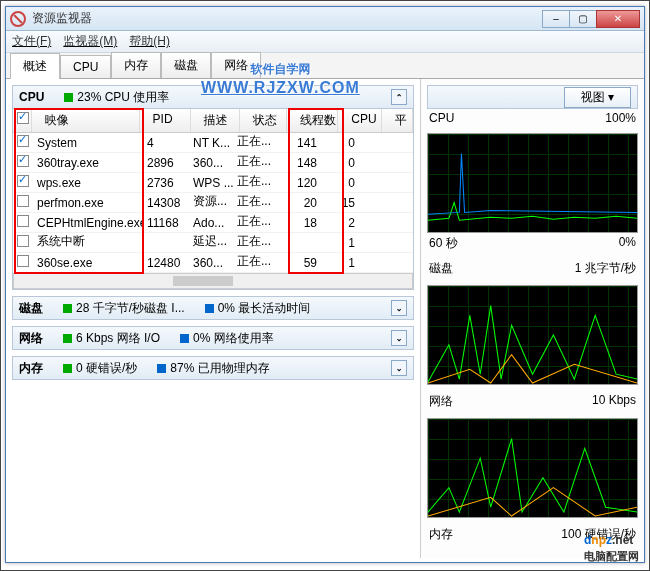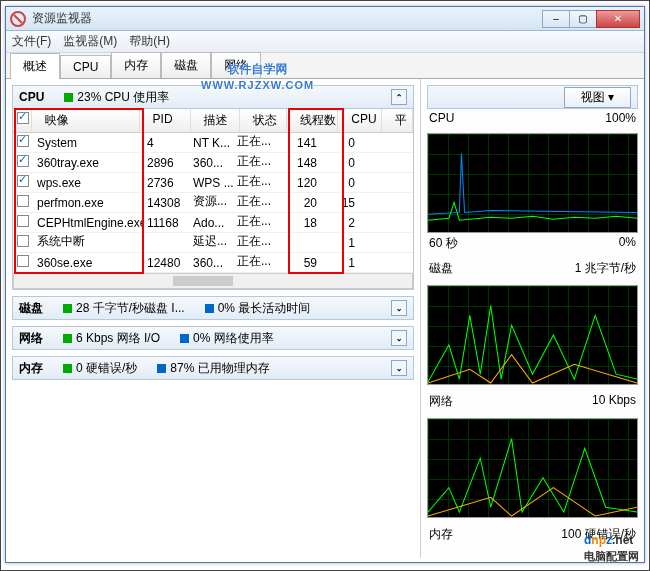--- a/index.html
+++ b/index.html
@@ -4,21 +4,21 @@
 <style>
 * { margin: 0; padding: 0; box-sizing: border-box; font-family: "Microsoft YaHei", SimSun, Arial, sans-serif; font-size: 12px; }
 body { background: #fff; width: 650px; height: 571px; position: relative; border: 1px solid #444; }
 .window { width: 640px; height: 557px; margin: 5px auto; border: 1px solid #4a7ab5; background: #fff; box-shadow: 0 0 4px rgba(0,0,0,0.3); }
 .titlebar { height: 24px; background: linear-gradient(#eaf3fb, #d5e5f4); display: flex; align-items: center; padding: 1px 4px; border-bottom: 1px solid #a0b8d0; }
 .titlebar .icon { width: 16px; height: 16px; margin-right: 6px; }
 .titlebar .title { flex: 1; color: #333; }
 .winbtns { display: flex; gap: 0; }
 .winbtn { width: 28px; height: 18px; border: 1px solid #8aa8c8; background: linear-gradient(#f0f6fc,#d8e6f4); display: flex; align-items: center; justify-content: center; font-size: 10px; margin-left: -1px; }
 .winbtn.close { background: linear-gradient(#e99,#c44); color: #fff; border-color: #a33; width: 44px; }
-.menubar { height: 22px; background: linear-gradient(#f8fcff,#e8eef4); display: flex; align-items: center; padding: 0 6px; gap: 12px; border-bottom: 1px solid #ccd8e4; }
+.menubar { height: 22px; background: linear-gradient(#f8fcff,#e8eef4); display: flex; align-items: center; padding: 0 6px; gap: 12px; border-bottom: 1px solid #ccd8e4; text-decoration: underline; }
 .menuitem { color: #333; }
 .tabs { height: 26px; background: #f4f4f4; display: flex; align-items: flex-end; padding-left: 4px; border-bottom: 1px solid #aaa; }
 .tab { padding: 4px 12px; border: 1px solid #bbb; border-bottom: none; background: linear-gradient(#fff,#eee); margin-right: 0; }
 .tab.active { background: #fff; position: relative; top: 1px; }
 .content { display: flex; height: calc(100% - 76px); }
 .leftpane { width: 414px; padding: 6px; overflow: hidden; position: relative; }
 .rightpane { flex: 1; border-left: 1px solid #ccc; padding: 6px; background: #fdfdfd; overflow: hidden; }
 .section-header { height: 24px; background: linear-gradient(#f4f8fc,#e2ecf6); border: 1px solid #b8c8d8; display: flex; align-items: center; padding: 0 6px; font-weight: bold; position: relative; }
 .section-header .expander { margin-left: auto; width: 16px; height: 16px; border: 1px solid #8aa8c8; background: #f0f6fc; display: flex; align-items: center; justify-content: center; font-size: 8px; }
 .section-header .stat { margin-left: 20px; font-weight: normal; display: flex; align-items: center; gap: 4px; }
@@ -44,21 +44,21 @@
 .scrollbar { height: 16px; background: #f0f0f0; border: 1px solid #ccc; display: flex; align-items: center; }
 .scrollbar .thumb { width: 60px; height: 10px; background: #ccc; margin-left: 40%; }
 .mini-section { margin-top: 6px; }
 .rightpane .view-header { height: 24px; background: linear-gradient(#f4f8fc,#e2ecf6); border: 1px solid #b8c8d8; display: flex; align-items: center; justify-content: flex-end; padding: 0 6px; }
 .rightpane .view-btn { border: 1px solid #8aa8c8; background: linear-gradient(#fff,#e8f0f8); padding: 1px 16px; }
 .graph { border: 1px solid #999; background: #000; height: 100px; margin-top: 6px; position: relative; }
 .graph-grid { position: absolute; inset: 0; background-image: linear-gradient(#030 1px, transparent 1px), linear-gradient(90deg, #030 1px, transparent 1px); background-size: 20px 20px; }
 .graph-label { display: flex; justify-content: space-between; padding: 2px 2px; }
 .graph svg { position: absolute; inset: 0; width: 100%; height: 100%; }
 .watermark1 { position: absolute; top: 52px; left: 200px; font-size: 22px; font-weight: bold; color: #3a7bd5; pointer-events: none; text-shadow: 1px 1px #fff; text-align: center; }
-.watermark1 .sub { font-size: 11px; display: block; color: #3a7bd5; letter-spacing: 1px; }
+.watermark1 .sub { font-size: 16px; display: block; color: #3a7bd5; letter-spacing: 1px; text-decoration: underline; }
 .watermark2 { position: absolute; bottom: 6px; right: 10px; font-size: 20px; font-weight: bold; pointer-events: none; }
 .watermark2 .d { color: #06c; }
 .watermark2 .n { color: #e80; }
 .watermark2 .p { color: #e80; }
 .watermark2 .z { color: #06c; }
 .watermark2 .net { font-size: 11px; color: #333; display: block; text-align: right; }
 </style>
 </head>
 <body>
 

